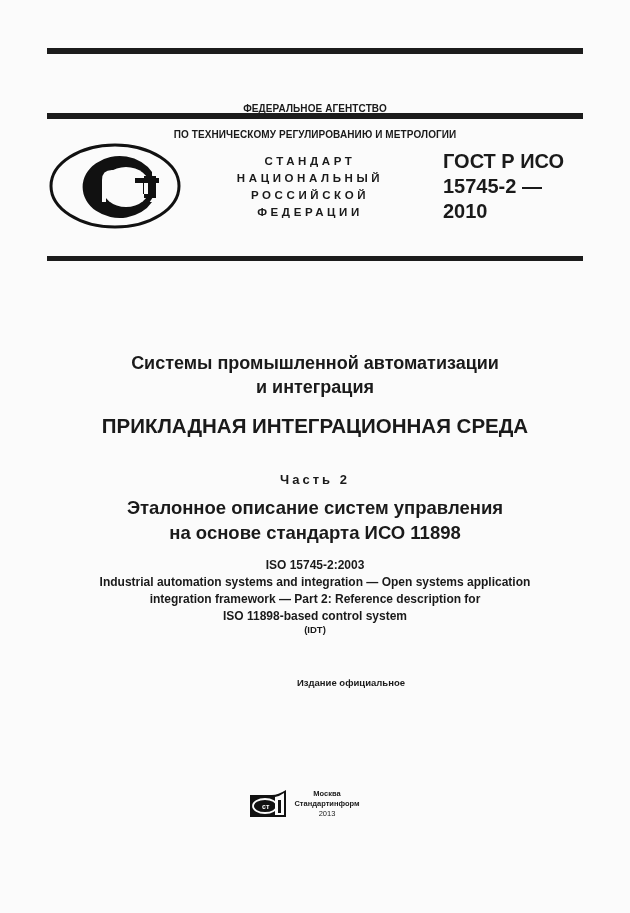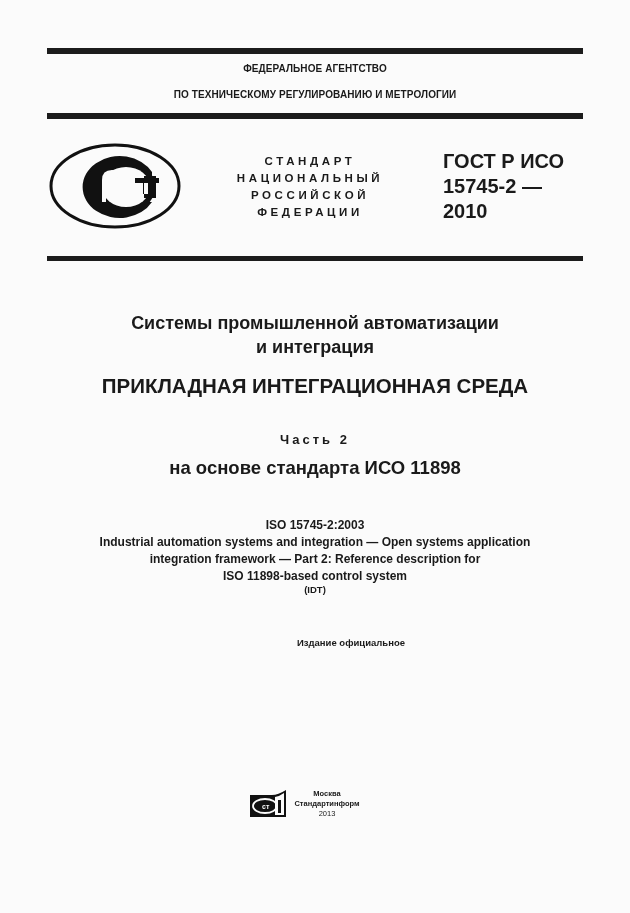--- a/index.html
+++ b/index.html
@@ -6,21 +6,21 @@
     body {
       width: 630px; height: 913px;
       background: #fbfbfb;
       position: relative;
       overflow: hidden;
       font-family: "Liberation Sans", sans-serif;
       color: #1a1a1a;
     }
     .rule { position: absolute; left: 47px; width: 536px; background: #1c1c1c; }
     .abs { position: absolute; }
-    .center { text-align: center; left: 0; width: 630px; }
+    .center { text-align: center; left: 0; width: 630px; margin-top: 40px; }
     .agency { font-weight: bold; font-size: 10px; letter-spacing: 0.1px; }
     .natstd { font-weight: bold; font-size: 11.5px; letter-spacing: 3.6px; line-height: 17px; text-align: center; }
     .gost { font-weight: bold; font-size: 20px; line-height: 25px; }
     .h1 { font-weight: bold; font-size: 18px; line-height: 24px; }
     .h2 { font-weight: bold; font-size: 20.5px; line-height: 25px; }
     .part { font-weight: bold; font-size: 13px; letter-spacing: 3px; }
     .h3 { font-weight: bold; font-size: 18.5px; line-height: 25px; }
     .en { font-weight: bold; font-size: 12px; line-height: 17px; }
     .idt { font-weight: bold; font-size: 9.5px; }
     .edition { font-weight: bold; font-size: 9.5px; }
@@ -70,20 +70,21 @@
   <div>и интеграция</div>
 </div>
 
 <div class="abs center h2" style="top:373px;">
   <div>ПРИКЛАДНАЯ ИНТЕГРАЦИОННАЯ СРЕДА</div>
 </div>
 
 <div class="abs center part" style="top:432px;">Часть 2</div>
 
 <div class="abs center h3" style="top:455px;">
+  <div>Эталонное описание систем управления</div>
   <div>на основе стандарта ИСО 11898</div>
 </div>
 
 <div class="abs center en" style="top:517px;">
   <div>ISO 15745-2:2003</div>
   <div>Industrial automation systems and integration — Open systems application</div>
   <div>integration framework —  Part 2: Reference description for</div>
   <div>ISO 11898-based control system</div>
 </div>
 <div class="abs center idt" style="top:584px;">(IDT)</div>

